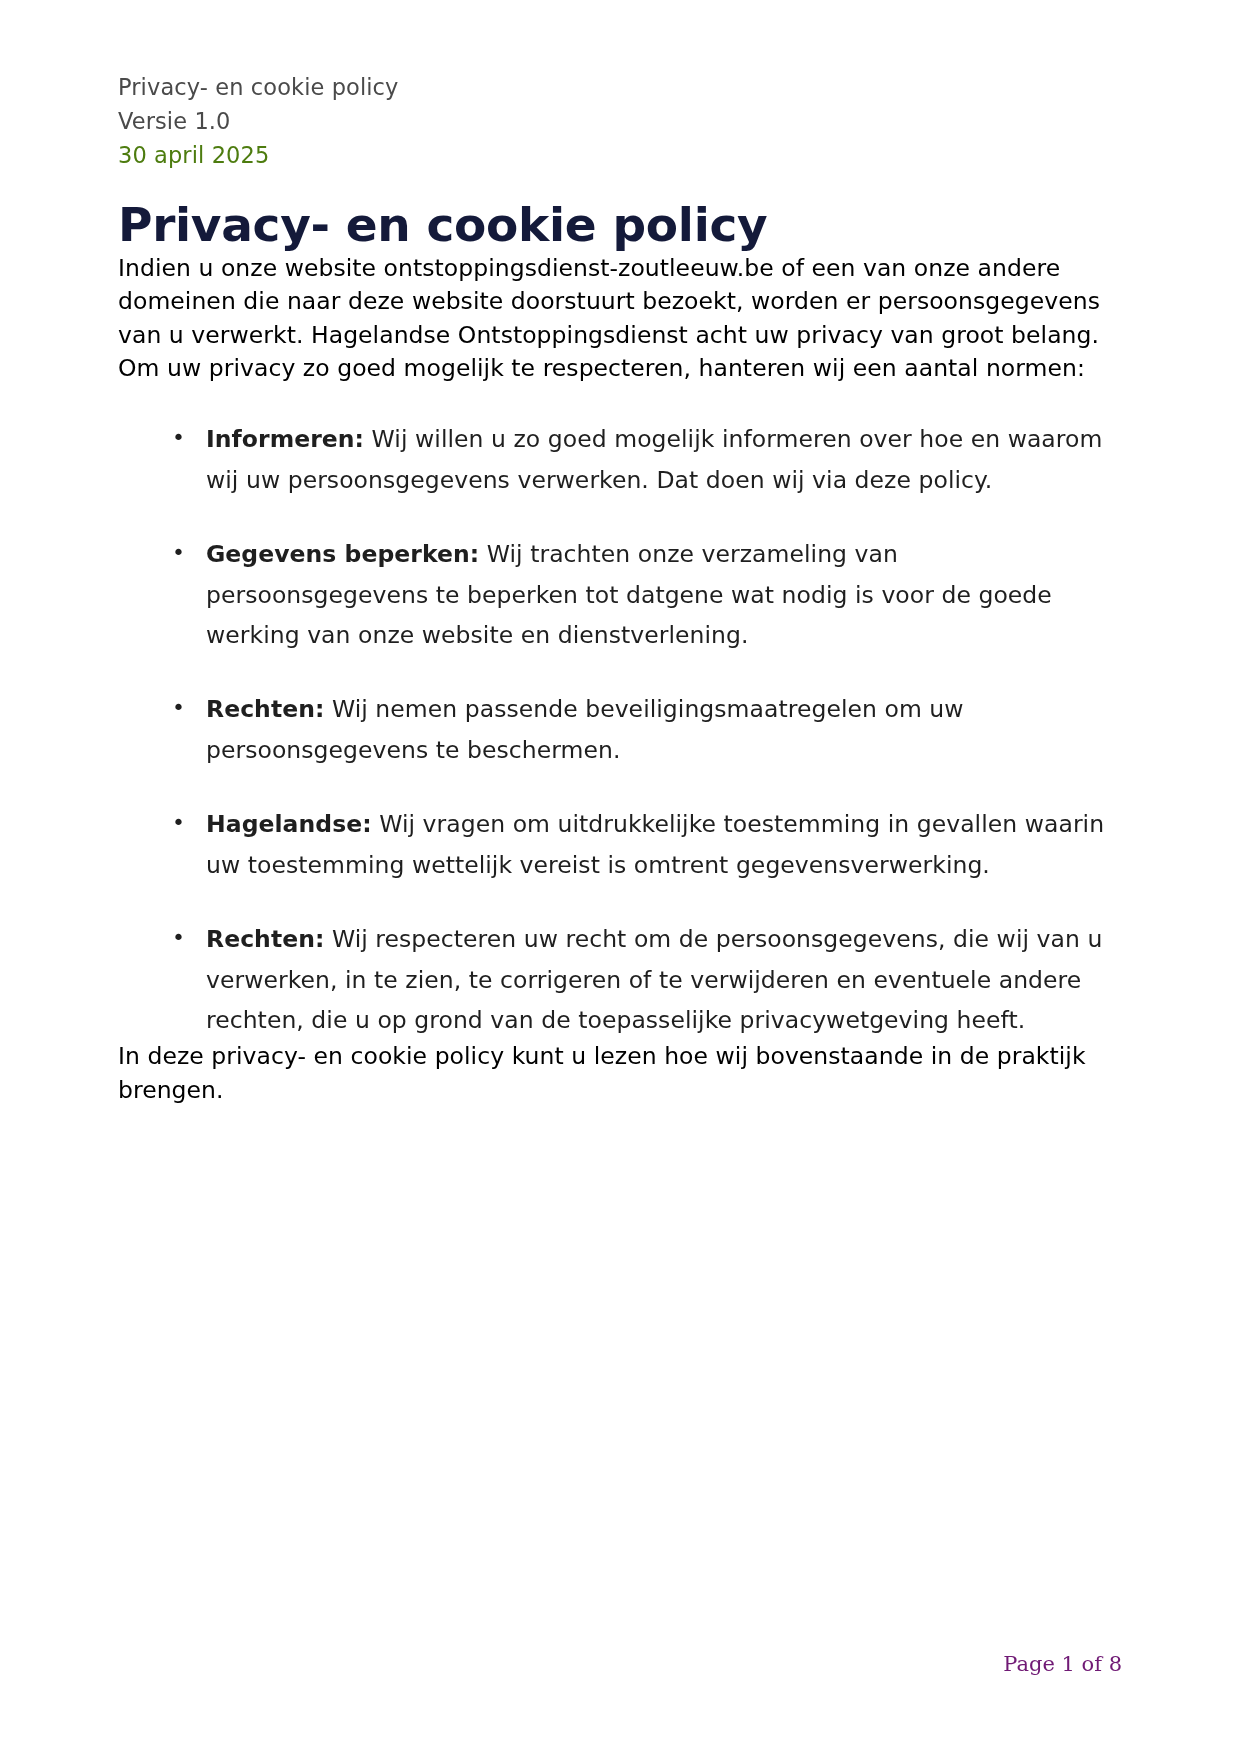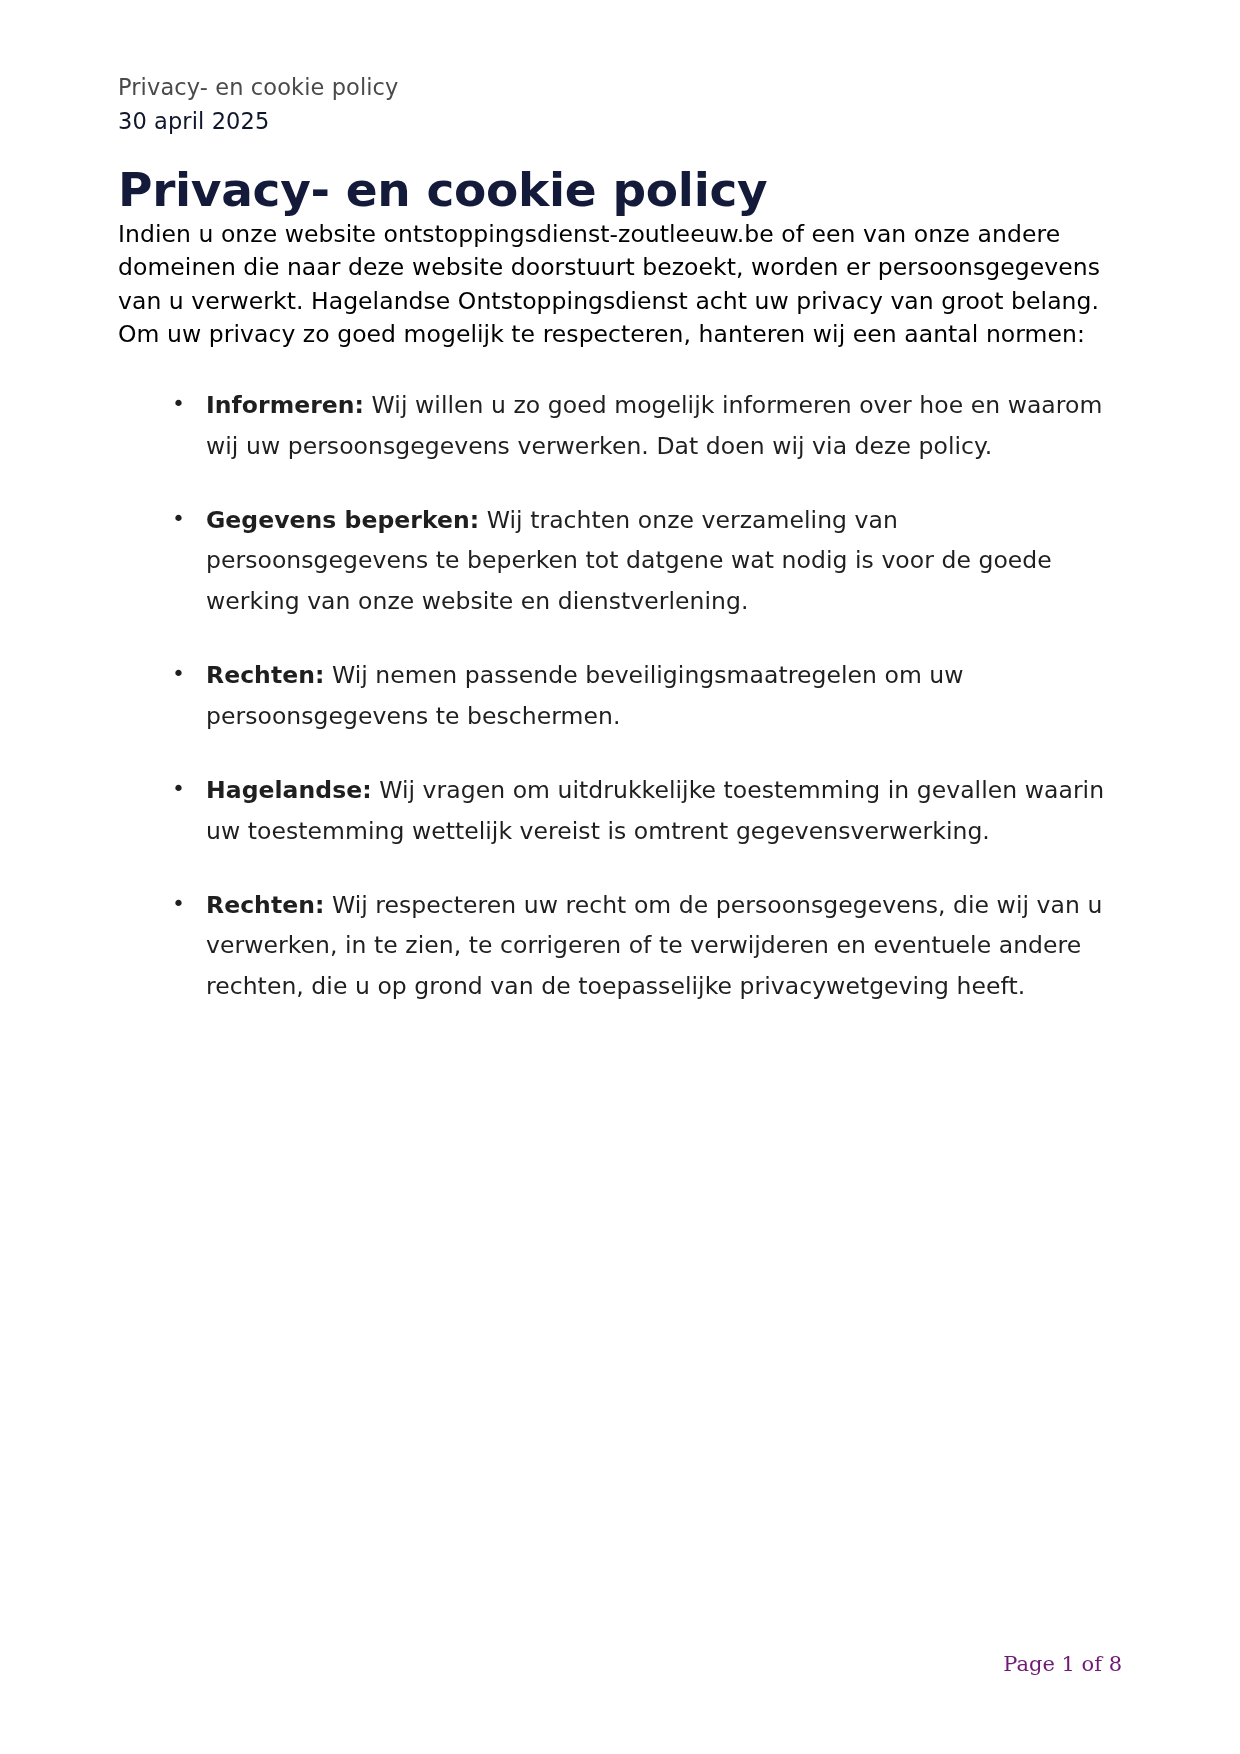--- a/index.html
+++ b/index.html
@@ -27,21 +27,21 @@
   .doc-header {
     margin-top: 0;
     line-height: 1.52;
   }
   .doc-header div {
     font-size: 22.5px;
     color: #4a4a4a;
     letter-spacing: 0.1px;
   }
   .doc-header .hdr-date {
-    color: #0f172a;
+    color: #4d7c0f;
   }
   h1.doc-title {
     font-family: "DejaVu Sans", sans-serif;
     font-size: 47px;
     font-weight: bold;
     color: #141a3a;
     margin: 24px 0 0 0;
     letter-spacing: -0.3px;
     line-height: 1.18;
   }
@@ -101,20 +101,21 @@
     color: #701a75;
   }
 </style>
 </head>
 <body>
 
 <div class="page">
 
   <div class="doc-header">
     <div>Privacy- en cookie policy</div>
+    <div>Versie 1.0</div>
     <div class="hdr-date">30 april 2025</div>
   </div>
 
   <h1 class="doc-title">Privacy- en cookie policy</h1>
 
   <p class="body-text intro-para">Indien u onze website ontstoppingsdienst-zoutleeuw.be of een van onze andere domeinen die naar deze website doorstuurt bezoekt, worden er persoonsgegevens van u verwerkt. Hagelandse Ontstoppingsdienst acht uw privacy van groot belang.</p>
 
   <p class="body-text norms-lead">Om uw privacy zo goed mogelijk te respecteren, hanteren wij een aantal normen:</p>
 
   <ul class="norms">
@@ -133,16 +134,17 @@
     <li>
       <span class="bullet">•</span>
       <span class="lead">Hagelandse:</span><span> Wij vragen om uitdrukkelijke toestemming in gevallen waarin uw toestemming wettelijk vereist is omtrent gegevensverwerking.</span>
     </li>
     <li>
       <span class="bullet">•</span>
       <span class="lead">Rechten:</span><span> Wij respecteren uw recht om de persoonsgegevens, die wij van u verwerken, in te zien, te corrigeren of te verwijderen en eventuele andere rechten, die u op grond van de toepasselijke privacywetgeving heeft.</span>
     </li>
   </ul>
 
+  <p class="body-text closing-para">In deze privacy- en cookie policy kunt u lezen hoe wij bovenstaande in de praktijk brengen.</p>
 
   <div class="page-footer">Page 1 of 8</div>
 
 </div>
 
 </body></html>

